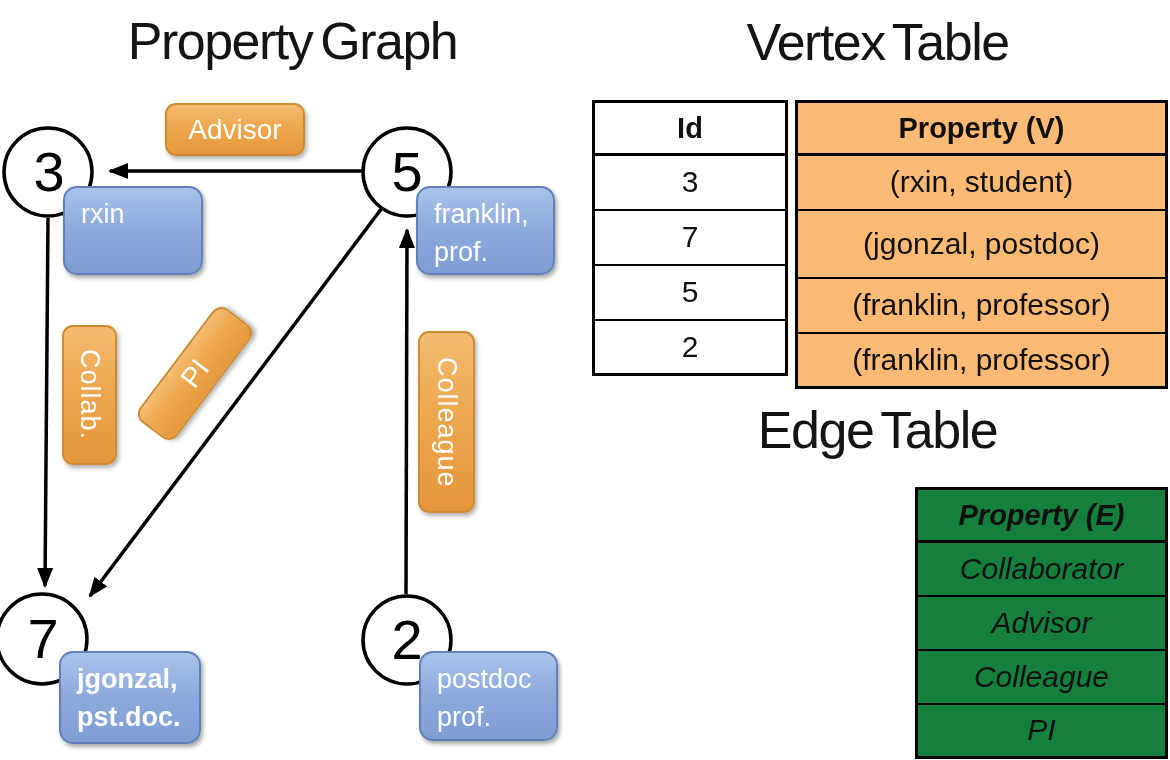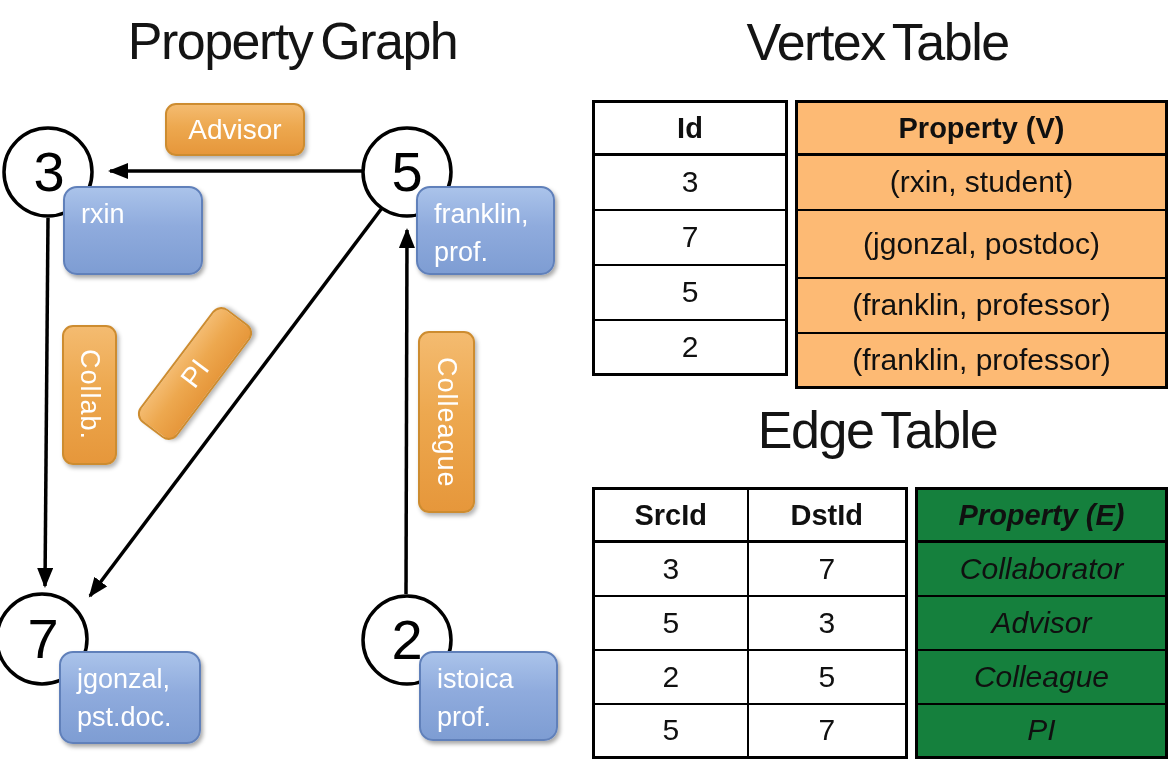--- a/index.html
+++ b/index.html
@@ -70,26 +70,26 @@
   <div class="node-num" style="left:7px;top:603px;">7</div>
   <div class="node-num" style="left:371px;top:604px;">2</div>
 
   <div class="nbox" style="left:63px;top:186px;width:140px;height:89px;">
     <span class="ln">rxin</span>
   </div>
   <div class="nbox" style="left:416px;top:186px;width:139px;height:89px;">
     <span class="ln">franklin,</span>
     <span class="ln">prof.</span>
   </div>
-  <div class="nbox" style="left:59px;top:651px;width:142px;height:93px;">
+  <div class="nbox" style="left:59px;top:651px;width:142px;height:93px;font-weight:bold;">
     <span class="ln">jgonzal,</span>
     <span class="ln">pst.doc.</span>
   </div>
   <div class="nbox" style="left:419px;top:651px;width:139px;height:90px;">
-    <span class="ln">istoica</span>
+    <span class="ln">postdoc</span>
     <span class="ln">prof.</span>
   </div>
 
   <div class="obox" style="left:165px;top:103px;width:140px;height:53px;">
     <span>Advisor</span>
   </div>
   <div class="obox" style="left:62px;top:325px;width:55px;height:140px;">
     <span class="vtext">Collab.</span>
   </div>
   <div class="obox" style="left:124px;top:350px;width:142px;height:47px;transform:rotate(-53deg);">
@@ -136,48 +136,20 @@
           <td>(franklin, professor)</td>
         </tr>
     <tr style="height:55px;">
           <td>(franklin, professor)</td>
         </tr>
   </tbody>
     </table>
 
   <div class="big-title" style="left:585px;top:400px;width:585px;">Edge Table</div>
 
-  <table class="dt" style="left:592px;top:487px;width:313px;">
-    <colgroup>
-        <col style="width:154px;">
-        <col style="width:159px;">
-      </colgroup>
-    <tbody>
-        <tr class="hdr" style="height:53px;">
-      <td>SrcId</td>
-      <td>DstId</td>
-    </tr>
-    <tr style="height:54px;">
-      <td>3</td>
-      <td>7</td>
-    </tr>
-    <tr style="height:54px;">
-      <td>5</td>
-      <td>3</td>
-    </tr>
-    <tr style="height:54px;">
-      <td>2</td>
-      <td>5</td>
-    </tr>
-    <tr style="height:54px;">
-      <td>5</td>
-      <td>7</td>
-    </tr>
-  </tbody>
-    </table>
 
   <table class="dt fill-tan" style="left:915px;top:487px;width:253px;">
     <tbody>
         <tr class="hdr" style="height:53px;">
       <td>Property (E)</td>
     </tr>
     <tr style="height:54px;">
           <td>Collaborator</td>
         </tr>
     <tr style="height:54px;">

